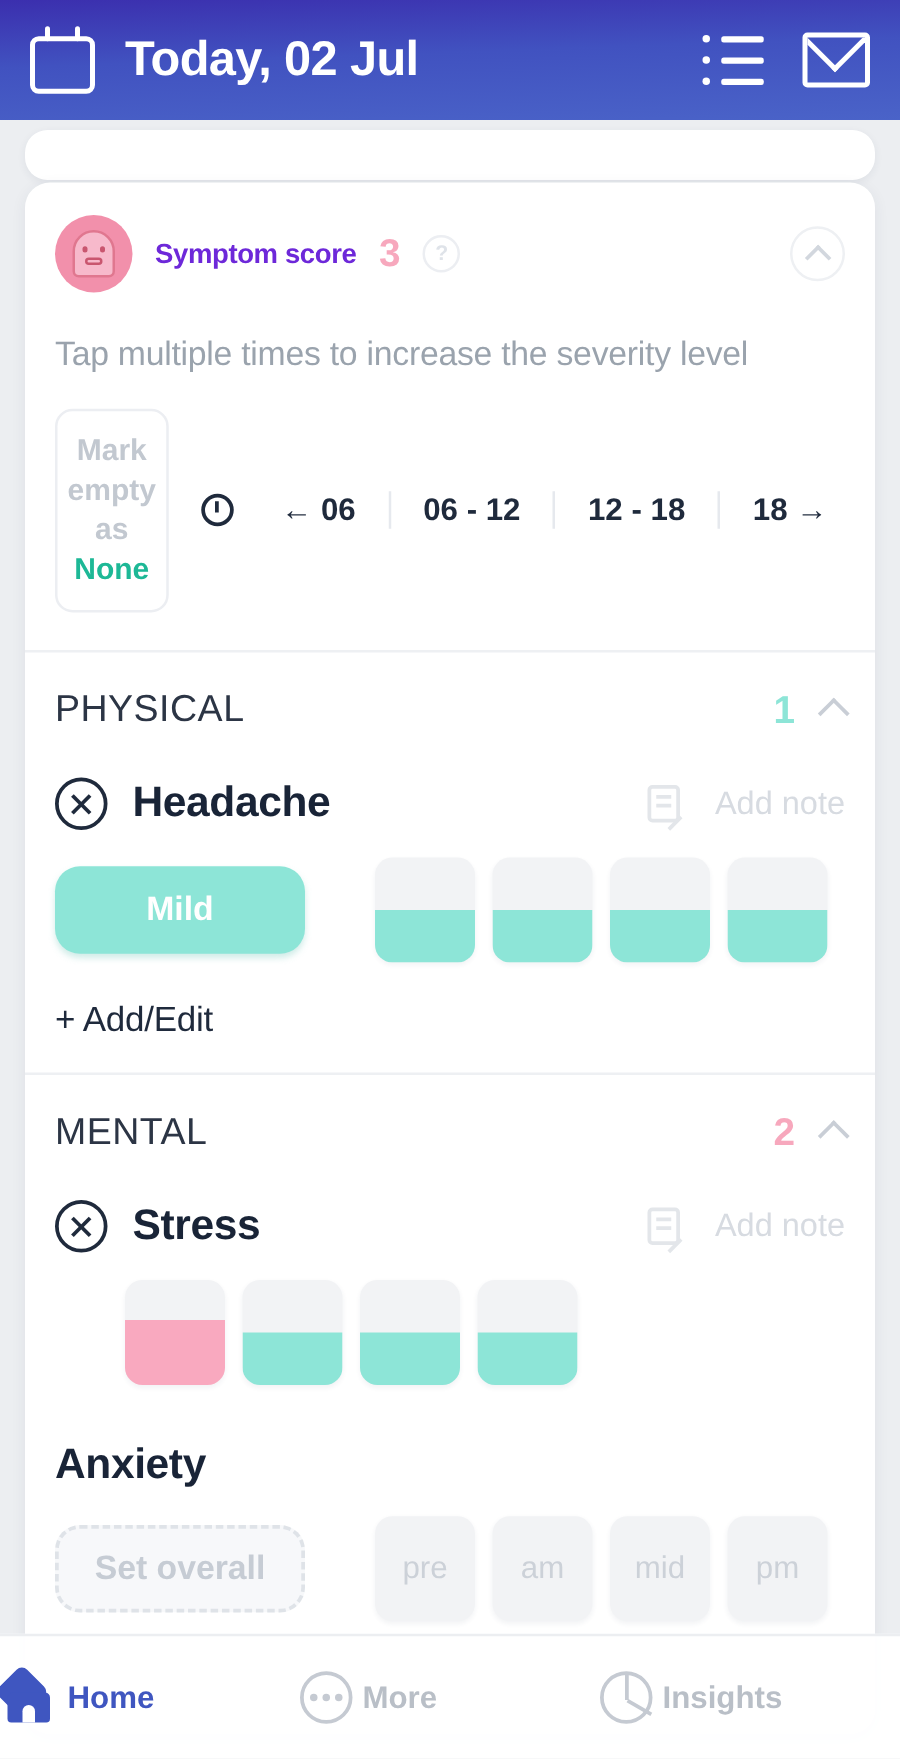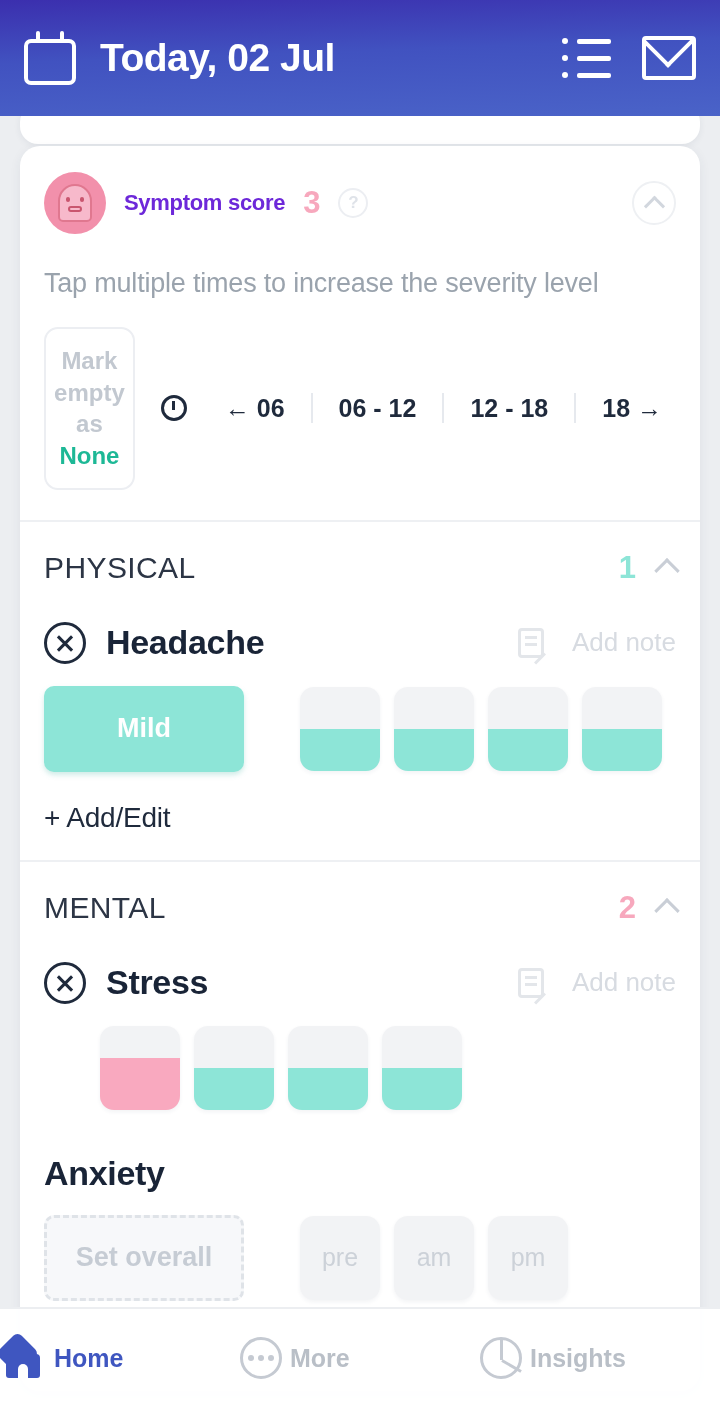--- a/index.html
+++ b/index.html
@@ -6,21 +6,21 @@
   html, body {
     width: 720px; height: 1407px;
     font-family: "Liberation Sans", sans-serif;
     background: #eef0f3;
     overflow: hidden;
   }
   .phone { position: relative; width: 720px; height: 1407px; background: #eceef1; }
 
   
   .header {
-    position: absolute; top: 0; left: 0; right: 0; height: 116px;
+    position: absolute; top: 0; left: 0; right: 0; height: 96px;
     background: linear-gradient(178deg, #3b2fae 0%, #4152c0 45%, #4a63c8 100%);
     display: flex; align-items: center; padding: 0 24px; z-index: 30;
   }
   .header-left { display: flex; align-items: center; gap: 22px; flex: 1; }
   .cal-icon { width: 54px; height: 54px; position: relative; }
   .cal-icon .body {
     position: absolute; left: 0; top: 8px; width: 52px; height: 46px;
     border: 4px solid #fff; border-radius: 7px;
   }
   .cal-icon .peg { position: absolute; width: 4px; height: 12px; background: #fff; border-radius: 2px; top: 0; }
@@ -110,21 +110,21 @@
   .x-circle:after { transform: rotate(-45deg); }
   .sym-name { font-size: 34px; font-weight: bold; color: #192437; flex: 1; letter-spacing: -0.3px; }
   .add-note { display: flex; align-items: center; gap: 28px; }
   .note-icon { width: 26px; height: 30px; border: 3px solid #e3e6ea; border-radius: 4px; position: relative; }
   .note-icon:before { content: ""; position: absolute; left: 4px; top: 5px; width: 12px; height: 3px; background: #e3e6ea; box-shadow: 0 7px 0 #e3e6ea; }
   .note-icon:after { content: ""; position: absolute; right: -6px; bottom: -5px; width: 14px; height: 3px; background: #e3e6ea; transform: rotate(-45deg); }
   .add-note-label { font-size: 26px; color: #d7dbe1; }
 
   .levels { display: flex; align-items: center; margin-top: 22px; gap: 0; }
   .level-btn {
-    width: 200px; height: 86px; border-radius: 10px; display: flex; align-items: center; justify-content: center;
+    width: 200px; height: 70px; border-radius: 20px; display: flex; align-items: center; justify-content: center;
     font-size: 27px; font-weight: bold; color: #fff; flex: 0 0 auto;
   }
   .level-btn.teal { background: #8de5d7; box-shadow: 0 3px 5px rgba(120,200,190,.35); }
   .level-btn.pink { background: #f9a9bf; box-shadow: 0 3px 5px rgba(240,150,175,.35); }
   .level-btn.dashed {
     background: #f7f8fa; border: 3px dashed #dfe3e8; color: #c6ccd4; box-shadow: none;
   }
   .cells { display: flex; gap: 14px; margin-left: 56px; }
   .cell {
     width: 80px; height: 84px; border-radius: 14px; background: #f2f3f5; position: relative;
@@ -313,20 +313,23 @@
         <div class="levels">
           <div class="level-btn dashed">Set overall</div>
           <div class="cells">
             <div class="cell">
                 <span class="cell-label">pre</span>
               </div>
             <div class="cell">
                 <span class="cell-label">am</span>
               </div>
             <div class="cell">
+                <span class="cell-label">mid</span>
+              </div>
+            <div class="cell">
                 <span class="cell-label">pm</span>
               </div>
           </div>
         </div>
 
         <div style="height:90px"></div>
       </div>
 
     </div>
   </div>

